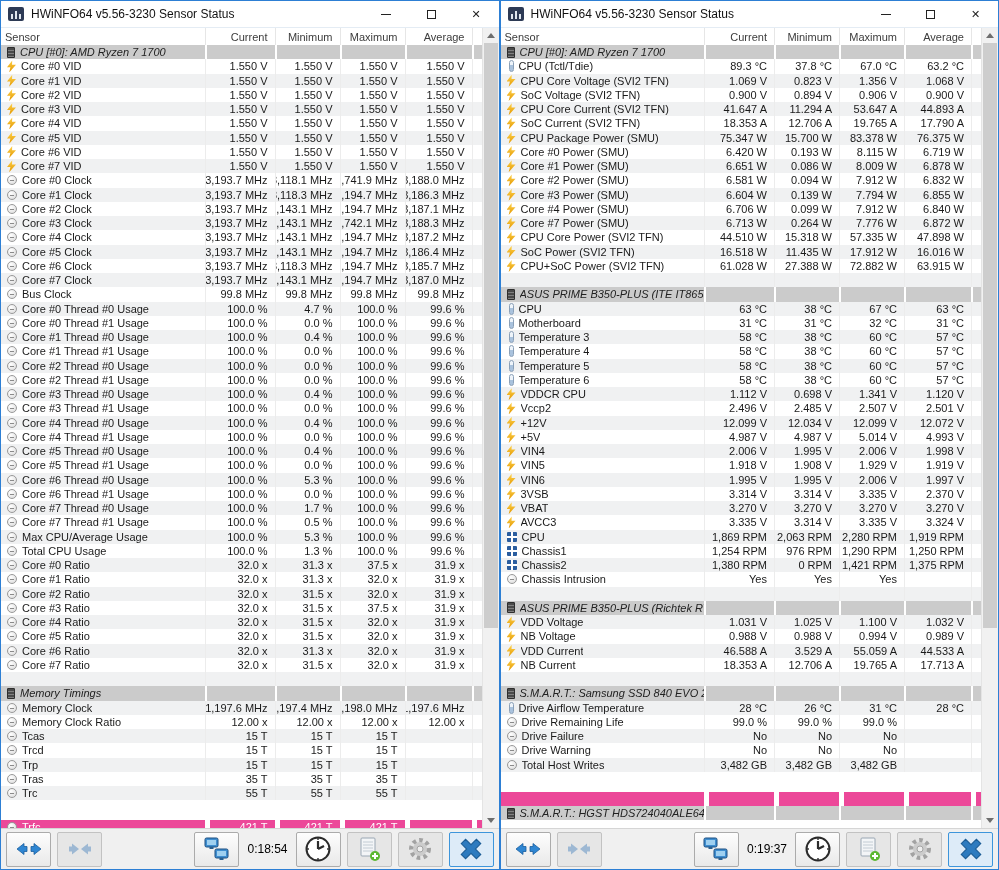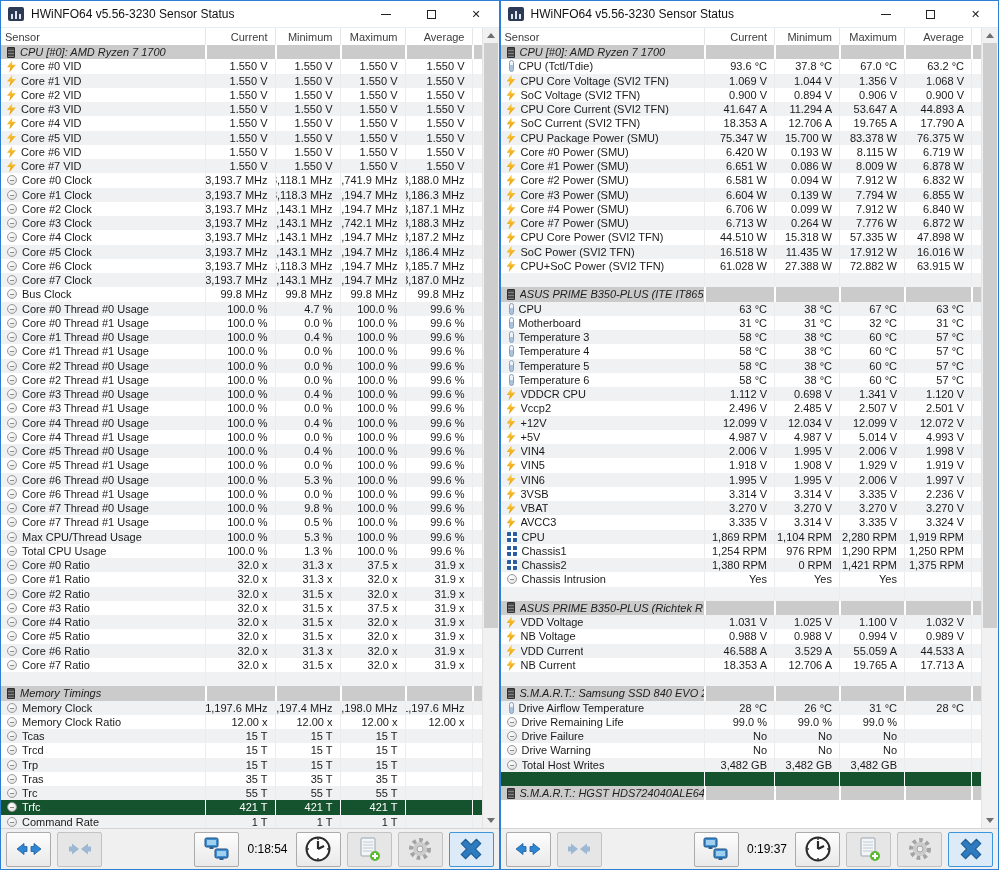--- a/index.html
+++ b/index.html
@@ -16,29 +16,29 @@
   .glyph-min{width:10px;height:1px;background:#222;display:inline-block;}
   .glyph-max{width:9px;height:9px;border:1px solid #222;display:inline-block;}
   
   .body{flex:1 1 auto;position:relative;overflow:hidden;display:flex;flex-direction:column;background:#fff;}
   .header-row{height:17px;flex:0 0 17px;display:flex;align-items:center;font-size:11px;color:#3c3c3c;background:#fff;}
   .hcell{overflow:hidden;white-space:nowrap;}
   .rows{flex:1 1 auto;overflow:hidden;}
   .row{height:14.25px;display:flex;align-items:center;font-size:11px;color:#1a1a1a;background:#fff;white-space:nowrap;}
   .row.alt{background:#f0f1f2;}
   .row.section{background:#cbcbcb;color:#222;font-style:italic;justify-content:flex-end;}
-  .row.selected{background:#14532d;color:#fff;}
+  .row.selected{background:#ec4899;color:#fff;margin-top:20px;}
   .cell{height:100%;display:flex;align-items:center;overflow:hidden;}
   .sensor{flex:1 1 auto;min-width:0;padding-left:4px;}
   .val{flex:0 0 65px;justify-content:flex-end;padding-right:7px;border-left:1px solid #ececec;}
   .val.c1{flex:0 0 70px;}
   .val.c4{flex:0 0 67px;}
   .fill{flex:0 0 27px;border-left:1px solid #ececec;}
   .row.section .val,.row.section .fill{border-left:2px solid #fff;}
-  .row.selected .val,.row.selected .fill{border-left:1px solid #ffffff;}
+  .row.selected .val,.row.selected .fill{border-left:5px solid #ffffff;}
   .hcell.val,.hcell.fill{border-left:1px solid #e6e6e6;height:100%;}
   .lbl{overflow:hidden;text-overflow:clip;}
   
   .icon{display:inline-block;flex:0 0 auto;position:relative;margin-right:5px;}
   .chip-icon{width:8px;height:11px;margin-left:2px;background:#4a4a4a;border-radius:1px;
     background-image:repeating-linear-gradient(180deg,#808080 0 1px,transparent 1px 3px);box-shadow:inset 0 0 0 1px #2e2e2e;}
   .bolt-icon{width:9px;height:12px;margin-left:2px;background:linear-gradient(180deg,#ffd34d,#e39700);
     clip-path:polygon(58% 0,0 58%,38% 58%,24% 100%,100% 36%,56% 36%);}
   .dial-icon{width:10px;height:10px;margin-left:2px;border:1px solid #999;border-radius:50%;background:radial-gradient(circle at 35% 30%,#fff,#d8d8d8);}
   .dial-icon::after{content:"";position:absolute;left:2px;right:2px;top:4px;height:1px;background:#8a8a8a;}
@@ -450,40 +450,40 @@
             <div class="cell val">100.0 %</div>
             <div class="cell val c4">99.6 %</div>
             <div class="cell fill"></div>
           </div>
           <div class="row alt">
             <div class="cell sensor">
               <span class="icon dial-icon"></span>
               <span class="lbl">Core #7 Thread #0 Usage</span>
             </div>
             <div class="cell val c1">100.0 %</div>
-            <div class="cell val">9.8 %</div>
+            <div class="cell val">1.7 %</div>
             <div class="cell val">100.0 %</div>
             <div class="cell val c4">99.6 %</div>
             <div class="cell fill"></div>
           </div>
           <div class="row">
             <div class="cell sensor">
               <span class="icon dial-icon"></span>
               <span class="lbl">Core #7 Thread #1 Usage</span>
             </div>
             <div class="cell val c1">100.0 %</div>
             <div class="cell val">0.5 %</div>
             <div class="cell val">100.0 %</div>
             <div class="cell val c4">99.6 %</div>
             <div class="cell fill"></div>
           </div>
           <div class="row alt">
             <div class="cell sensor">
               <span class="icon dial-icon"></span>
-              <span class="lbl">Max CPU/Thread Usage</span>
+              <span class="lbl">Max CPU/Average Usage</span>
             </div>
             <div class="cell val c1">100.0 %</div>
             <div class="cell val">5.3 %</div>
             <div class="cell val">100.0 %</div>
             <div class="cell val c4">99.6 %</div>
             <div class="cell fill"></div>
           </div>
           <div class="row">
             <div class="cell sensor">
               <span class="icon dial-icon"></span>
@@ -816,33 +816,33 @@
             <div class="cell val"></div>
             <div class="cell val"></div>
             <div class="cell val c4"></div>
             <div class="cell fill"></div>
           </div>
           <div class="row">
             <div class="cell sensor">
               <span class="icon therm-icon"></span>
               <span class="lbl">CPU (Tctl/Tdie)</span>
             </div>
-            <div class="cell val c1">93.6 °C</div>
+            <div class="cell val c1">89.3 °C</div>
             <div class="cell val">37.8 °C</div>
             <div class="cell val">67.0 °C</div>
             <div class="cell val c4">63.2 °C</div>
             <div class="cell fill"></div>
           </div>
           <div class="row alt">
             <div class="cell sensor">
               <span class="icon bolt-icon"></span>
               <span class="lbl">CPU Core Voltage (SVI2 TFN)</span>
             </div>
             <div class="cell val c1">1.069 V</div>
-            <div class="cell val">1.044 V</div>
+            <div class="cell val">0.823 V</div>
             <div class="cell val">1.356 V</div>
             <div class="cell val c4">1.068 V</div>
             <div class="cell fill"></div>
           </div>
           <div class="row">
             <div class="cell sensor">
               <span class="icon bolt-icon"></span>
               <span class="lbl">SoC Voltage (SVI2 TFN)</span>
             </div>
             <div class="cell val c1">0.900 V</div>
@@ -1148,21 +1148,21 @@
             <div class="cell fill"></div>
           </div>
           <div class="row">
             <div class="cell sensor">
               <span class="icon bolt-icon"></span>
               <span class="lbl">3VSB</span>
             </div>
             <div class="cell val c1">3.314 V</div>
             <div class="cell val">3.314 V</div>
             <div class="cell val">3.335 V</div>
-            <div class="cell val c4">2.236 V</div>
+            <div class="cell val c4">2.370 V</div>
             <div class="cell fill"></div>
           </div>
           <div class="row alt">
             <div class="cell sensor">
               <span class="icon bolt-icon"></span>
               <span class="lbl">VBAT</span>
             </div>
             <div class="cell val c1">3.270 V</div>
             <div class="cell val">3.270 V</div>
             <div class="cell val">3.270 V</div>
@@ -1179,21 +1179,21 @@
             <div class="cell val">3.335 V</div>
             <div class="cell val c4">3.324 V</div>
             <div class="cell fill"></div>
           </div>
           <div class="row alt">
             <div class="cell sensor">
               <span class="icon fan-icon"></span>
               <span class="lbl">CPU</span>
             </div>
             <div class="cell val c1">1,869 RPM</div>
-            <div class="cell val">1,104 RPM</div>
+            <div class="cell val">2,063 RPM</div>
             <div class="cell val">2,280 RPM</div>
             <div class="cell val c4">1,919 RPM</div>
             <div class="cell fill"></div>
           </div>
           <div class="row">
             <div class="cell sensor">
               <span class="icon fan-icon"></span>
               <span class="lbl">Chassis1</span>
             </div>
             <div class="cell val c1">1,254 RPM</div>

